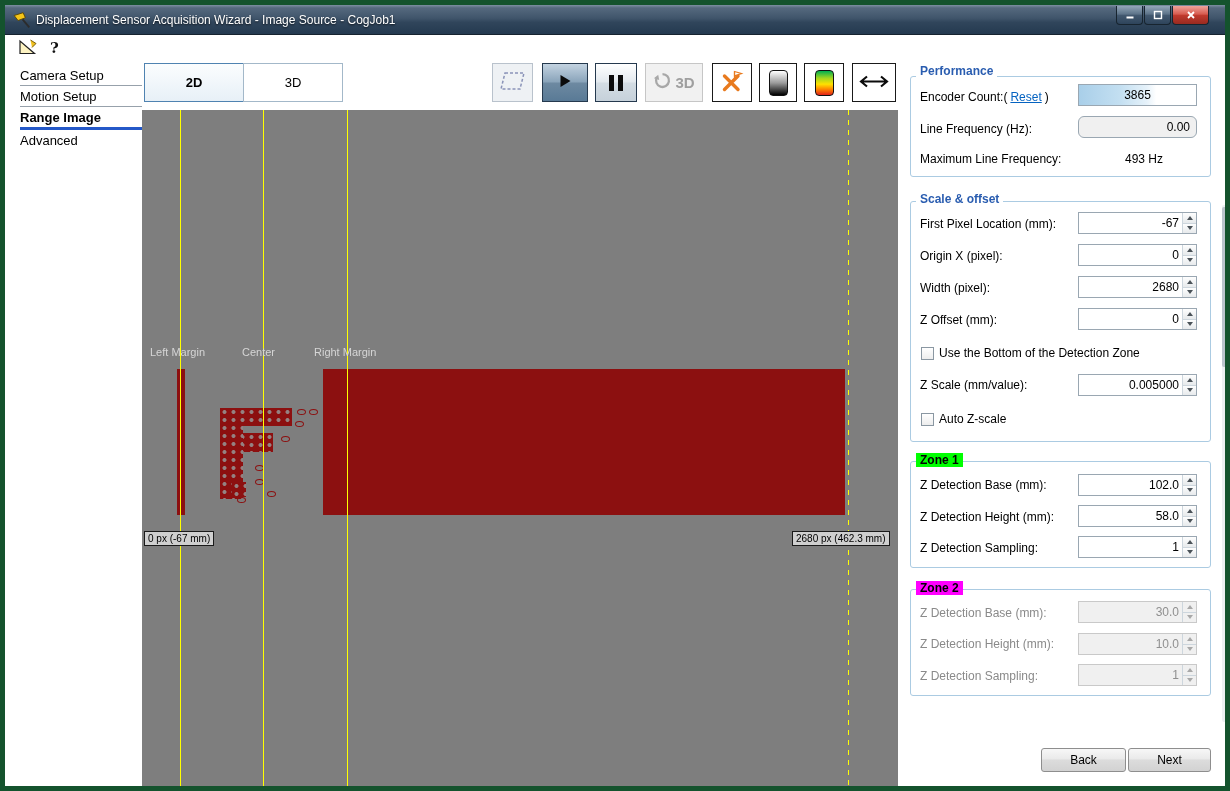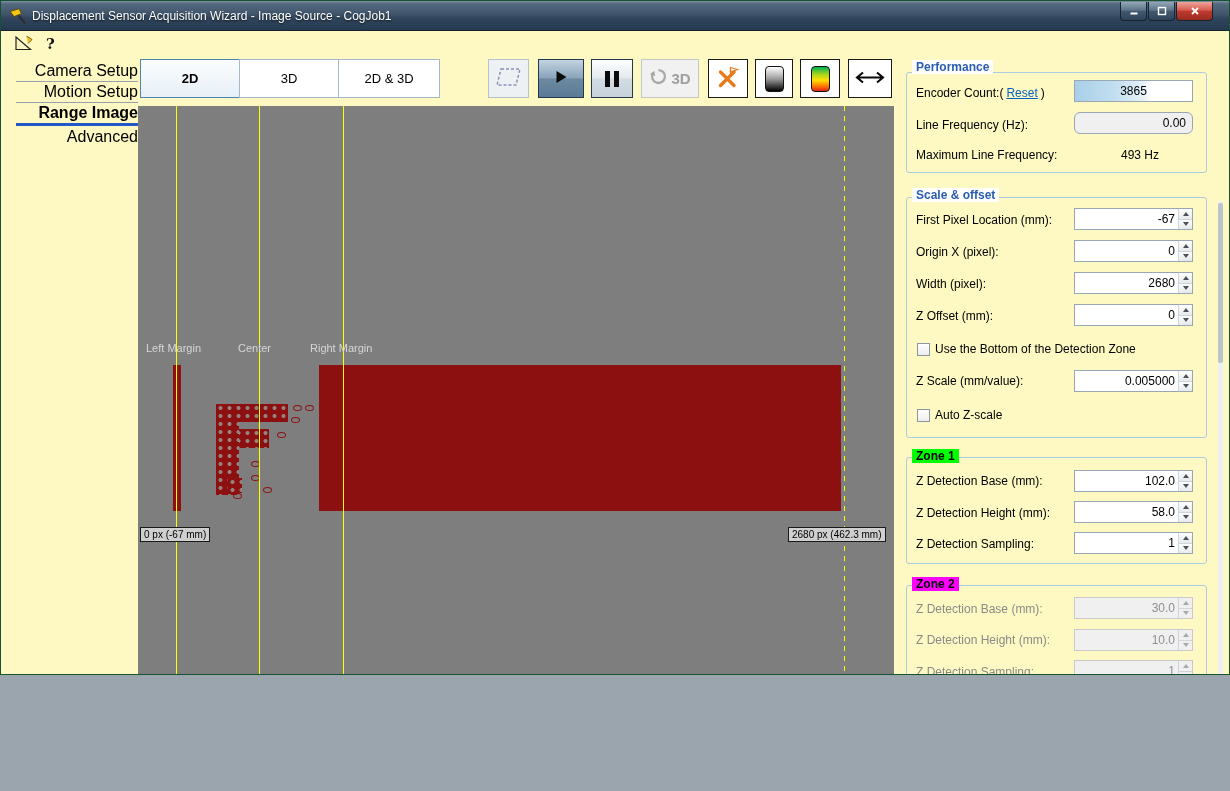--- a/index.html
+++ b/index.html
@@ -1,20 +1,20 @@
 <!DOCTYPE html>
 <html><head>
 <meta charset="utf-8">
 <style>
   * { box-sizing: border-box; margin: 0; padding: 0; }
   html,body { background:#9aa5ad; }
   .window{
-    position:relative; width:1230px; height:675px; background:#fef9c3;
+    position:relative; width:1230px; height:791px; background:#ffffff;
     font-family:"Liberation Sans", sans-serif; overflow:hidden;
-    border:1px solid #14532d;
+    border:5px solid #14532d;
   }
   
   .titlebar{
     position:absolute; left:0; top:0; right:0; height:30px;
     background:linear-gradient(180deg,#7e90a2 0%,#55697e 10%,#40556b 45%,#30455b 60%,#243a50 100%);
     border-bottom:1px solid #16232f;
   }
   .app-icon{ position:absolute; left:8px; top:6px; width:18px; height:18px; }
   .title-text{ position:absolute; left:31px; top:8px; color:#ffffff; font-size:12px;
     text-shadow:0 1px 2px rgba(0,0,0,.7); white-space:nowrap; }
@@ -23,22 +23,22 @@
     display:flex; align-items:center; justify-content:center; }
   .cap-btn.min,.cap-btn.max{ width:27px;
     background:linear-gradient(180deg,#93a7b8,#5d7389 45%,#42586f 52%,#2e445b); }
   .cap-btn.close{ width:37px;
     background:linear-gradient(180deg,#f0a39a,#d75c50 45%,#c03a2e 52%,#992a20); }
 
   
   .side-icons{ position:absolute; left:13px; top:33px; display:flex; gap:12px; align-items:center; height:20px; }
   .icon-help{ font-family:"DejaVu Serif", serif; font-weight:bold; font-size:15px; color:#111; }
   .nav{ position:absolute; left:15px; top:60px; width:122px; }
-  .nav-item{ height:21px; display:flex; align-items:center; justify-content:flex-end;
-    font-size:16px; color:#000; border-bottom:1px solid #97a1ab; cursor:default; }
+  .nav-item{ height:21px; display:flex; align-items:center; justify-content:flex-start;
+    font-size:13px; color:#000; border-bottom:1px solid #97a1ab; cursor:default; }
   .nav-item.active{ font-weight:bold; height:23px; border-bottom:3px solid #2458c8; }
   .nav-item:last-child{ border-bottom:none; }
 
   
   .tab{ position:absolute; top:58px; width:100px; height:39px; border:1px solid #a3b8c9;
     background:#ffffff; display:flex; align-items:center; justify-content:center; font-size:13px; }
   #tab-2d{ left:139px; border-color:#4f83b1; font-weight:bold;
     background:linear-gradient(180deg,#fbfdfe,#e7f0f7); }
   #tab-3d{ left:238px; }
   #tab-2d3d{ left:337px; width:102px; }
@@ -204,23 +204,20 @@
         <span>Advanced</span>
       </div>
   </div>
 
   <div class="tab" id="tab-2d">
       <span>2D</span>
     </div>
   <div class="tab" id="tab-3d">
       <span>3D</span>
     </div>
-  <div class="tab" id="tab-2d3d">
-      <span>2D &amp; 3D</span>
-    </div>
 
   <div class="tbtn" id="btn-region">
     <span><svg width="27" height="22" viewBox="0 0 27 22">
           <polygon points="6,3 25,3 21,19 2,19" fill="none" stroke="#8a93b8" stroke-width="1.5" stroke-dasharray="3 2"></polygon>
         </svg></span>
   </div>
   <div class="tbtn" id="btn-play">
     <span><svg width="16" height="16" viewBox="0 0 16 16">
           <path d="M3.5 2 L13.5 8 L3.5 14 Z" fill="#0b0b0b"></path>
         </svg></span>

